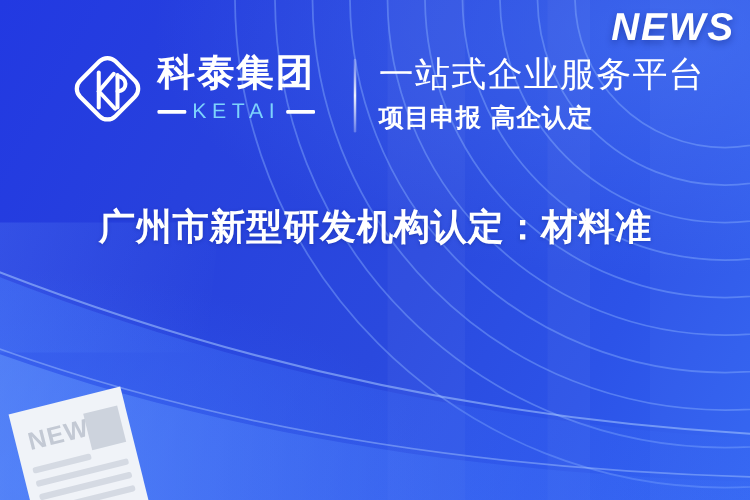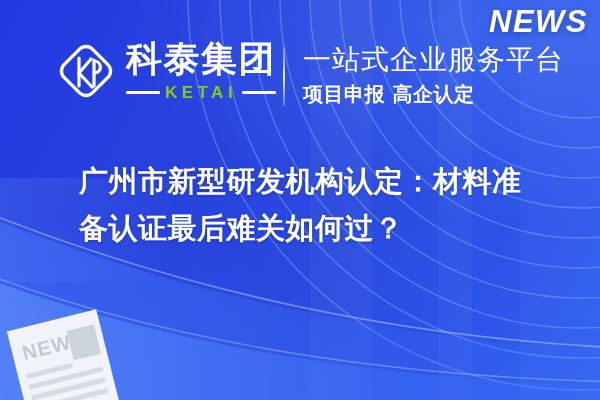--- a/index.html
+++ b/index.html
@@ -85,21 +85,21 @@
     display: flex;
     align-items: center;
     gap: 11px;
   }
   .logo-mark { width: 58px; height: 62px; }
   .logo-mark svg { display:block; width:100%; height:100%; }
 
   .logo-words { display: flex; flex-direction: column; align-items: stretch; }
   .logo-cn {
     font-family: "DejaVu Sans", "Liberation Sans", sans-serif;
-    font-size: 36px;
+    font-size: 30px;
     font-weight: 700;
     color: #ffffff;
     letter-spacing: 1.5px;
     line-height: 1.05;
     white-space: nowrap;
   }
   .logo-en-row {
     display: flex;
     align-items: center;
     gap: 5px;
@@ -107,22 +107,22 @@
   }
   .logo-en-row .dash {
     flex: 1 1 auto;
     height: 3px;
     background: #ffffff;
     border-radius: 1px;
     min-width: 9px;
   }
   .logo-en {
     font-size: 17px;
-    font-weight: 700;
-    color: #84cc16;
+    font-weight: 400;
+    color: #7dd3fc;
     letter-spacing: 4.5px;
     white-space: nowrap;
   }
 
   .divider {
     position: absolute;
     left: 283px; top: 47px;
     width: 2px; height: 59px;
     background: linear-gradient(180deg, rgba(255,255,255,.25), rgba(255,255,255,.92), rgba(255,255,255,.25));
     border-radius: 1px;
@@ -272,21 +272,20 @@
     <div class="slogan">
       <div class="slogan-main">一站式企业服务平台</div>
       <div class="slogan-sub">项目申报 高企认定</div>
     </div>
 
     <div class="news-badge">NEWS</div>
   </div>
 
   <div class="headline">
     <div>广州市新型研发机构认定：材料准</div>
-    <div>备认证最后难关如何过？</div>
   </div>
 
   <div class="paper">
     <svg viewBox="0 0 108 104">
       <g transform="rotate(-14 54 54)">
         <rect x="4" y="6" width="92" height="104" fill="#f0f3f8"></rect>
         <text x="14" y="38" font-family="'Liberation Sans', sans-serif" font-size="20" font-weight="700" fill="#c3c9d4" letter-spacing="1">NEWS</text>
         <rect x="62" y="20" width="28" height="30" fill="#cdd3dd"></rect>
         <g fill="#d5dae3">
           <rect x="12" y="52" width="48" height="5" rx="2"></rect>

